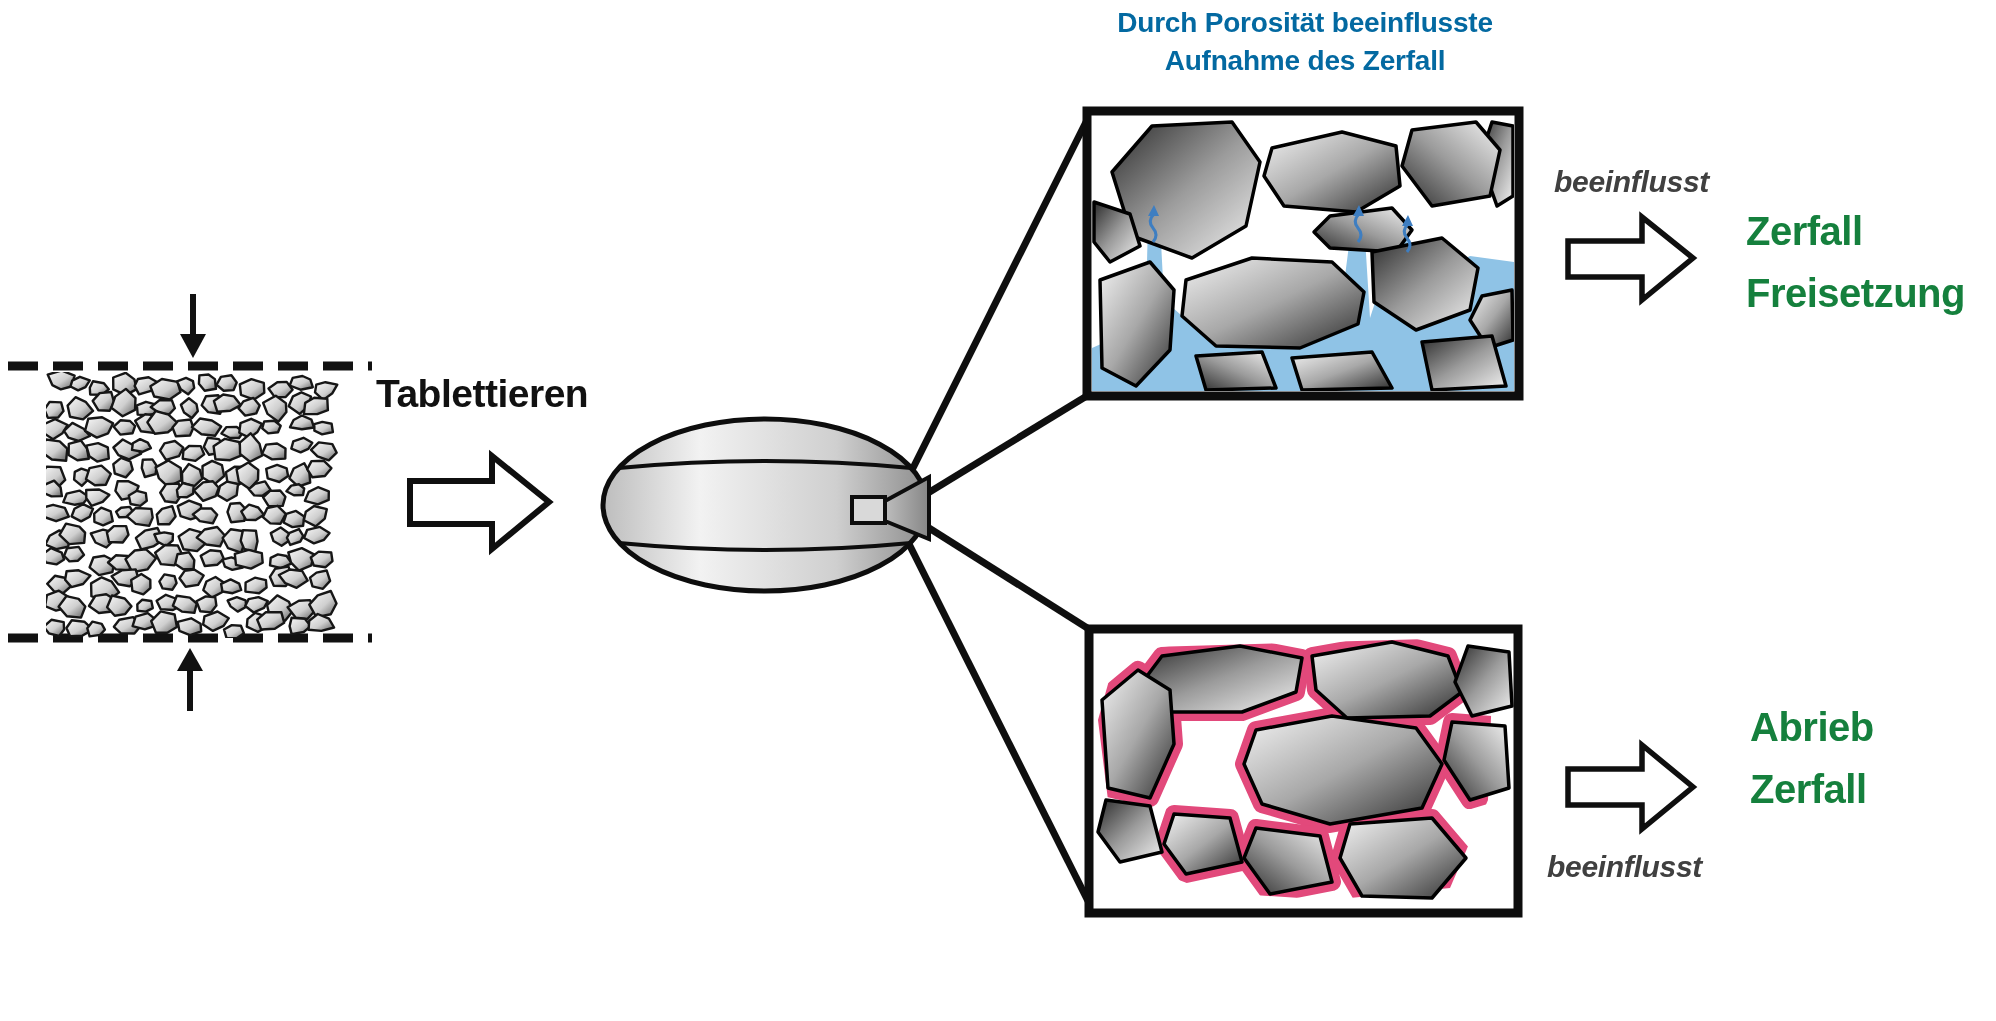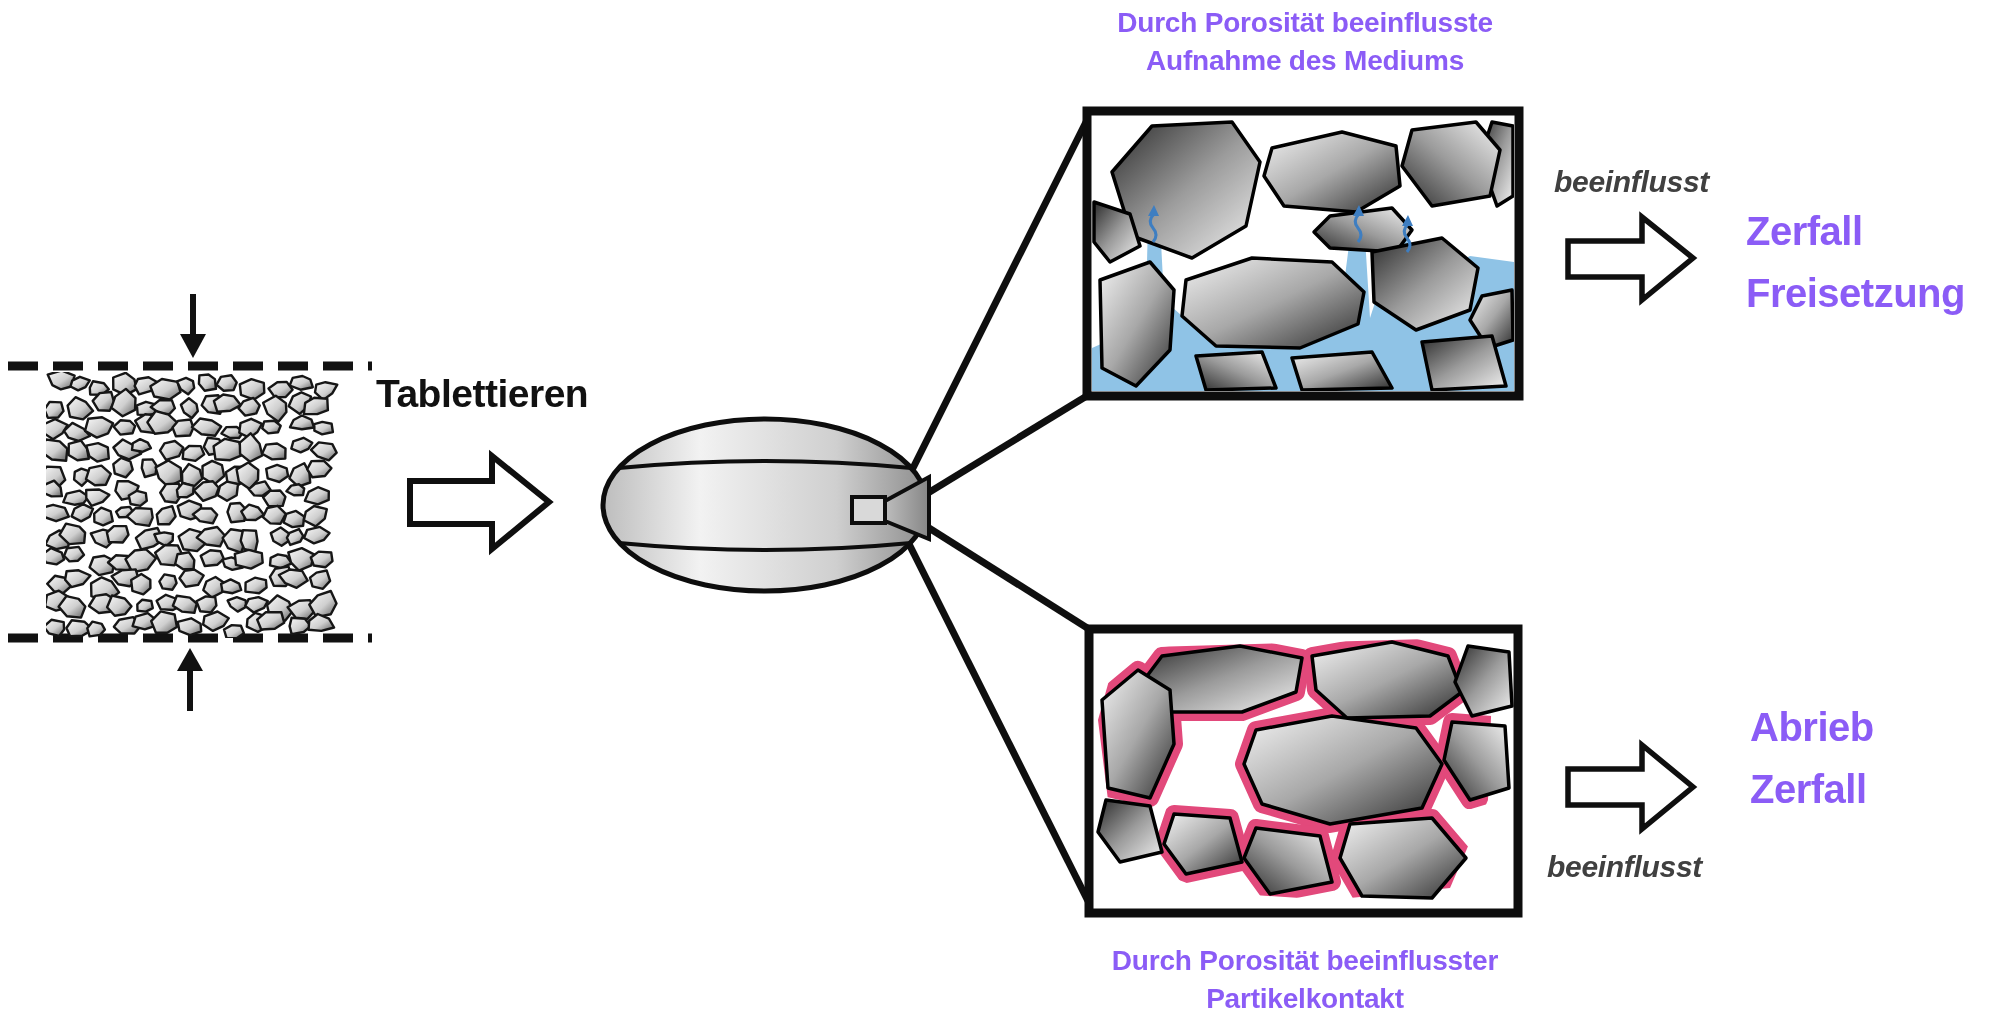--- a/index.html
+++ b/index.html
@@ -1,24 +1,24 @@
 <!DOCTYPE html>
 <html><head>
 <meta charset="utf-8">
 <style>
   html,body{margin:0;padding:0;background:#ffffff;}
   .canvas{
     position:relative;width:1996px;height:1021px;background:#fff;overflow:hidden;
     font-family:"Liberation Sans","DejaVu Sans",sans-serif;color:#111;
   }
   .abs{position:absolute;}
-  .cap{font-weight:bold;font-size:28px;line-height:38px;text-align:center;letter-spacing:-0.2px;color:#8b5cf6;}
+  .cap{font-weight:bold;font-size:28px;line-height:38px;text-align:center;letter-spacing:-0.2px;color:#0369a1;}
   .proc{font-weight:bold;font-size:39px;color:#111;letter-spacing:-0.5px;}
   .infl{font-weight:bold;font-style:italic;font-size:30px;color:#404040;letter-spacing:-0.3px;}
-  .outcome{font-weight:bold;font-size:40px;line-height:62px;color:#8b5cf6;letter-spacing:-0.5px;white-space:nowrap;}
+  .outcome{font-weight:bold;font-size:40px;line-height:62px;color:#15803d;letter-spacing:-0.5px;white-space:nowrap;}
   svg{position:absolute;left:0;top:0;}
 </style>
 </head>
 <body>
 
 <div class="canvas">
 
   <svg width="1996" height="1021" viewBox="0 0 1996 1021">
     <defs>
       <linearGradient id="gPebble" x1="0" y1="0" x2="1" y2="1">
@@ -312,37 +312,33 @@
       </g>
       <rect x="1089" y="629" width="429" height="284" fill="none" stroke="#0d0d0d" stroke-width="9"></rect>
     </g>
 
     <polygon points="1568,241 1642,241 1642,217 1693,258 1642,300 1642,277 1568,277" fill="#fff" stroke="#0f0f0f" stroke-width="5.5" stroke-linejoin="miter"></polygon>
     <polygon points="1568,769 1642,769 1642,745 1693,787 1642,829 1642,805 1568,805" fill="#fff" stroke="#0f0f0f" stroke-width="5.5" stroke-linejoin="miter"></polygon>
   </svg>
 
   <div class="abs cap" style="left:1000px;top:4px;width:610px;">
     <div>Durch Porosität beeinflusste</div>
-    <div>Aufnahme des Mediums</div>
+    <div>Aufnahme des Zerfall</div>
   </div>
 
   <div class="abs proc" style="left:376px;top:372px;">Tablettieren</div>
 
   <div class="abs infl" style="left:1554px;top:165px;">beeinflusst</div>
 
   <div class="abs outcome" style="left:1746px;top:200px;">
     <div>Zerfall</div>
     <div>Freisetzung</div>
   </div>
 
   <div class="abs outcome" style="left:1750px;top:696px;">
     <div>Abrieb</div>
     <div>Zerfall</div>
   </div>
 
   <div class="abs infl" style="left:1547px;top:850px;">beeinflusst</div>
 
-  <div class="abs cap" style="left:1000px;top:942px;width:610px;">
-    <div>Durch Porosität beeinflusster</div>
-    <div>Partikelkontakt</div>
-  </div>
 
 </div>
 
 </body></html>

